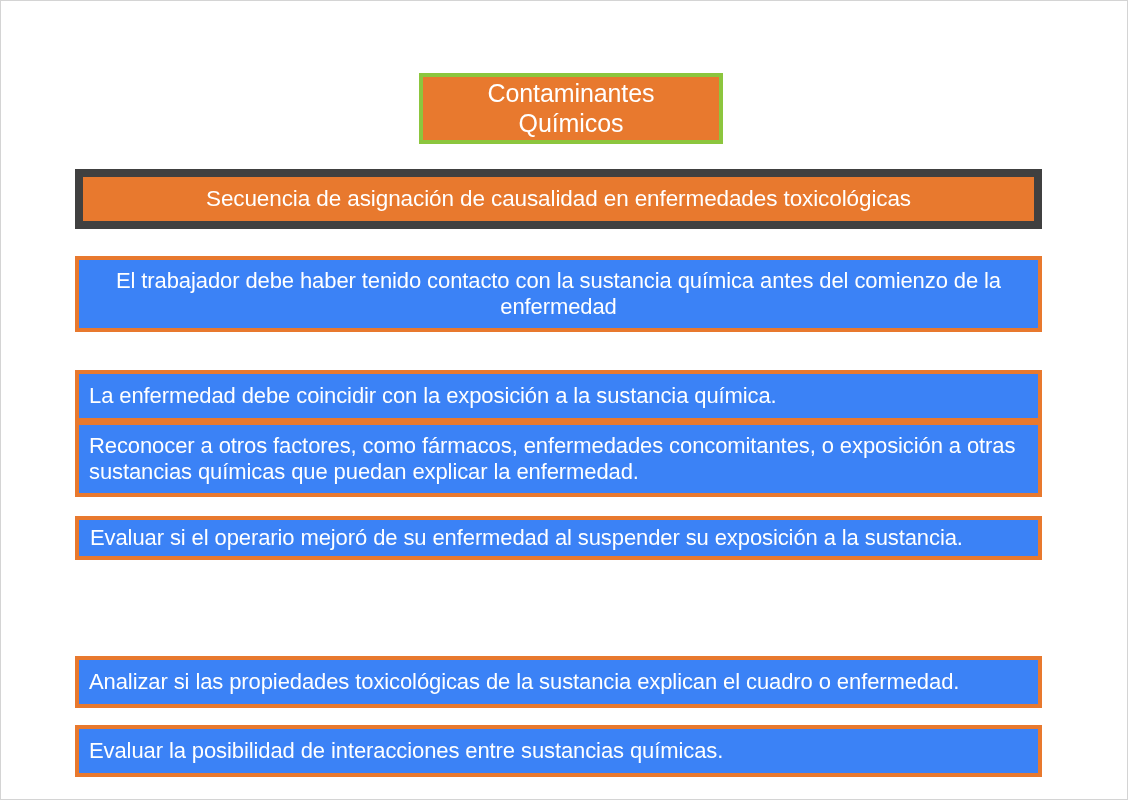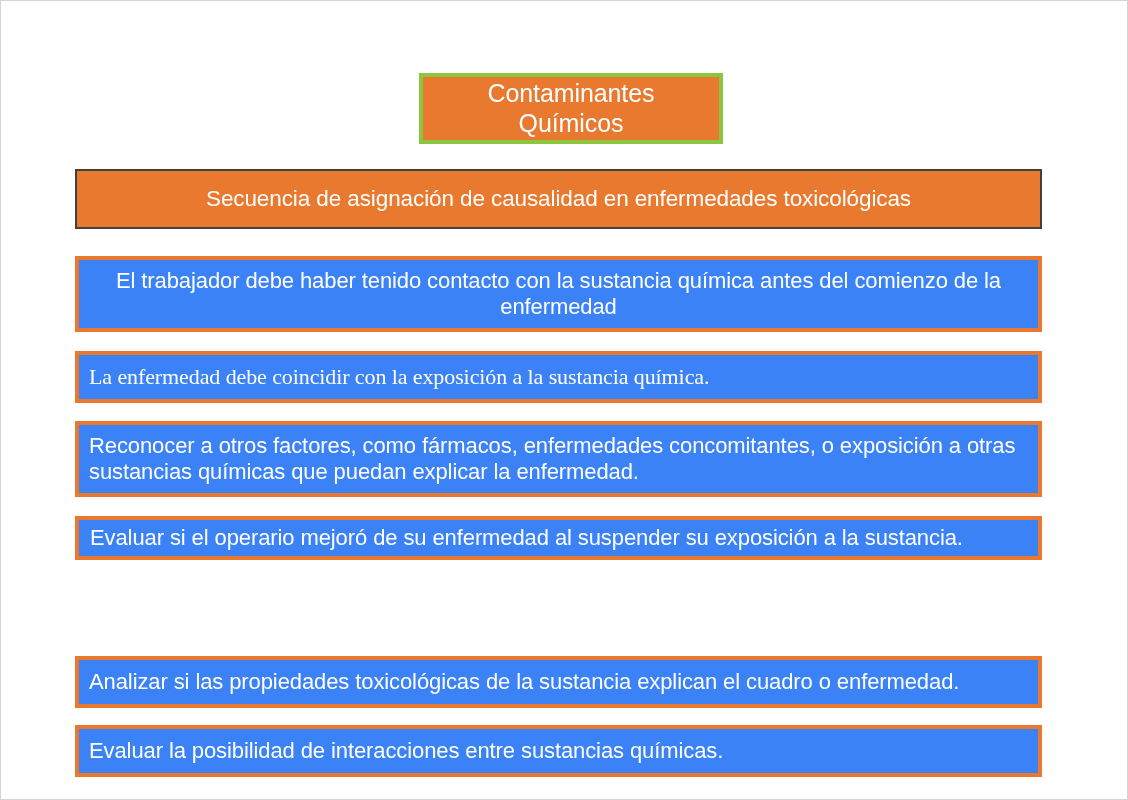--- a/index.html
+++ b/index.html
@@ -53,21 +53,21 @@
     text-align: center;
     font-size: 25px;
   }
   
   .node-header {
     left: 74px;
     top: 168px;
     width: 967px;
     height: 60px;
     background: #E8792E;
-    border: 2px solid #404040;
+    border: 8px solid #404040;
     justify-content: center;
     text-align: center;
     font-size: 22.5px;
   }
   
   .node-step {
     left: 74px;
     width: 967px;
     background: #3b82f6;
     border: 4px solid #E8792E;
@@ -76,21 +76,21 @@
   }
   .step-center {
     justify-content: center;
     text-align: center;
   }
   .step-left {
     justify-content: flex-start;
     text-align: left;
   }
   .node-step-0 { top: 255px;  height: 76px; }
-  .node-step-1 { top: 350px;  height: 52px; font-family: Liberation Serif, serif; }
+  .node-step-1 { top: 369px;  height: 52px; }
   .node-step-2 { top: 420px;  height: 76px; }
   .node-step-3 { top: 515px;  height: 44px; padding-left: 11px; }
   .node-step-4 { top: 585px;  height: 52px; }
   .node-step-5 { top: 655px;  height: 52px; }
   .node-step-6 { top: 724px;  height: 52px; }
 </style>
 </head>
 <body>
 
 <div class="slide-frame">

